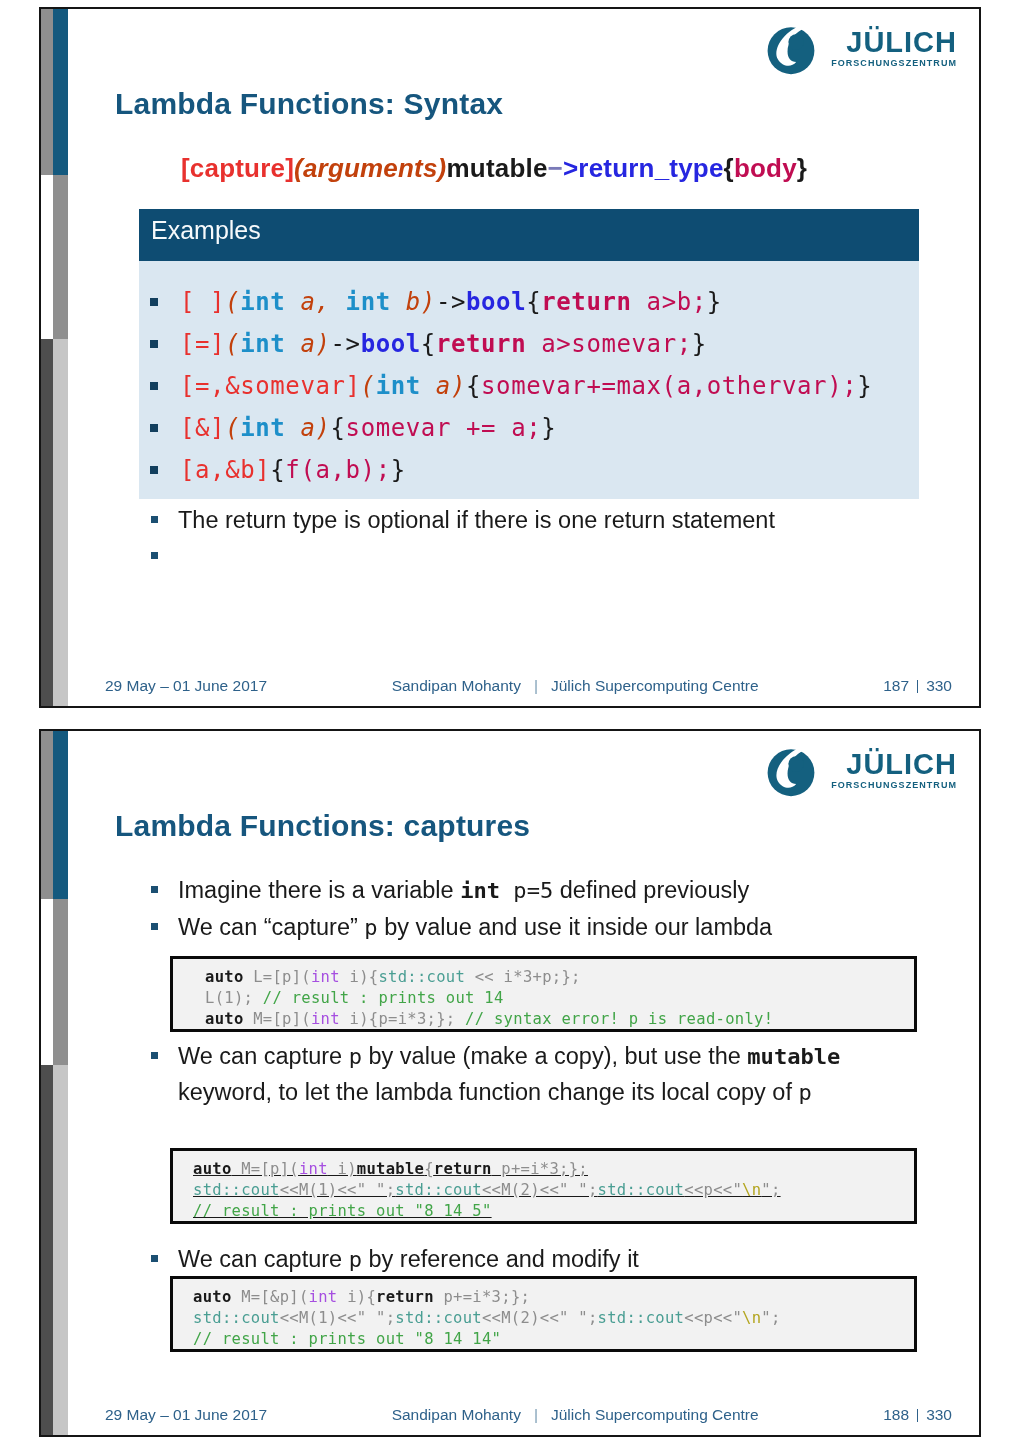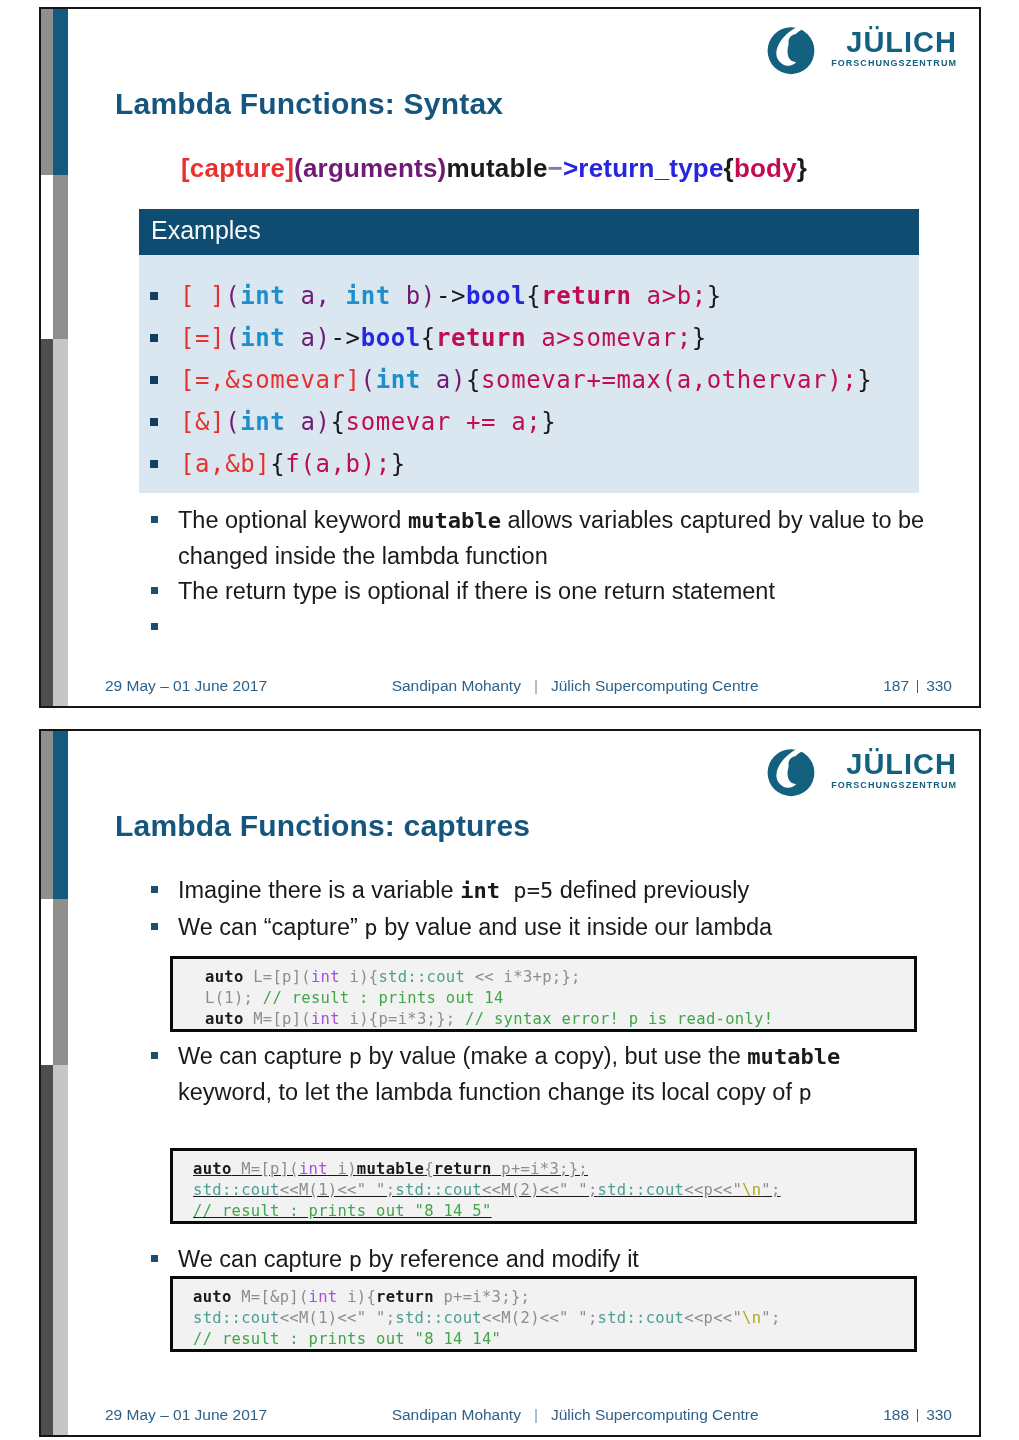--- a/index.html
+++ b/index.html
@@ -26,38 +26,38 @@
   .logo-text{display:flex;flex-direction:column;align-items:flex-end;padding-top:6px;}
   .logo-name{font-size:29px;font-weight:bold;color:#14607f;letter-spacing:1px;line-height:30px;}
   .logo-sub{font-size:9px;font-weight:bold;color:#14607f;letter-spacing:1.05px;margin-top:1px;}
 
   .title{position:absolute;left:74px;top:78px;margin:0;font-size:30px;font-weight:bold;color:#16567e;letter-spacing:.2px;}
 
   .syntax{position:absolute;left:140px;top:144px;font-size:26px;font-weight:bold;white-space:pre;letter-spacing:.2px;}
 
   
   .exbox{position:absolute;left:98px;top:200px;width:780px;}
-  .exhead{background:#0e4c72;color:#f7fafc;font-size:25px;height:46px;line-height:43px;padding-left:12px;font-weight:500;}
+  .exhead{background:#0e4c72;color:#f7fafc;font-size:25px;height:52px;line-height:43px;padding-left:12px;font-weight:500;}
   .exbody{background:#dae7f1;height:238px;padding-top:20px;box-sizing:border-box;}
   .exrow{height:42px;display:flex;align-items:center;padding-left:11px;}
   .bsq2{width:8px;height:8px;background:#123f5e;margin-right:22px;flex:none;}
   .excode{font-family:"DejaVu Sans Mono",monospace;font-size:24px;white-space:pre;letter-spacing:.6px;text-align:right;}
 
   
   .bullets1{position:absolute;left:109px;top:494px;width:775px;}
   .blt{position:relative;padding-left:28px;font-size:23.5px;line-height:35.5px;}
   .bsq{position:absolute;left:1px;top:13px;width:7px;height:7px;background:#1b4f72;}
   .abs{position:absolute;white-space:nowrap;}
   .wrapblt{position:absolute;white-space:normal;}
 
   .m{font-family:"DejaVu Sans Mono",monospace;font-size:.94em;}
   .mb{font-family:"DejaVu Sans Mono",monospace;font-size:.94em;font-weight:bold;}
 
   
-  .r{color:#e8312e;} .cy{color:#701a75;} .ck{color:#1d8fc9;font-weight:bold;}
+  .r{color:#e8312e;} .cy{color:#c2410c;font-style:italic;} .ck{color:#1d8fc9;font-weight:bold;}
   .bl{color:#2626e0;font-weight:bold;} .cr{color:#c00d52;} .crb{color:#c00d52;font-weight:bold;}
   .k{color:#1a1a1a;} .kb{color:#1a1a1a;font-weight:bold;}
   .g{color:#8d8d8d;} .pu{color:#a64fe0;} .te{color:#4a9e93;}
   .gr{color:#42a548;} .ol{color:#b3a51f;} .da{color:#7a7ab8;}
 
   
   .codebox{position:absolute;left:129px;width:747px;height:76px;background:#f2f2f2;border:3px solid #0a0a0a;box-sizing:border-box;padding:8px 0 0 20px;}
   .codeline{font-family:"DejaVu Sans Mono",monospace;font-size:15.5px;line-height:21px;white-space:pre;letter-spacing:.3px;}
 
   
@@ -121,21 +121,20 @@
           <span class="excode"><span class="r">[&amp;]</span><span class="cy">(</span><span class="ck">int</span><span class="cy"> a)</span><span class="k">{</span><span class="cr">somevar += a;</span><span class="k">}</span></span>
         </div>
       <div class="exrow">
           <span class="bsq2"></span>
           <span class="excode"><span class="r">[a,&amp;b]</span><span class="k">{</span><span class="cr">f(a,b);</span><span class="k">}</span></span>
         </div>
     </div>
   </div>
 
   <div class="bullets1">
-    <div class="blt"><span class="bsq"></span><span><span>The optional keyword </span><span class="mb">mutable</span><span> allows variables captured by value to be changed inside the lambda function</span></span></div>
     <div class="blt"><span class="bsq"></span><span><span>The return type is optional if there is one return statement</span></span></div>
     <div class="blt"><span class="bsq"></span></div>
   </div>
 
   <div class="footer">
     <span>29 May – 01 June 2017</span>
     <span class="f-center">
       <span>Sandipan Mohanty</span><span class="f-sep">|</span><span>Jülich Supercomputing Centre</span>
     </span>
     <span>

